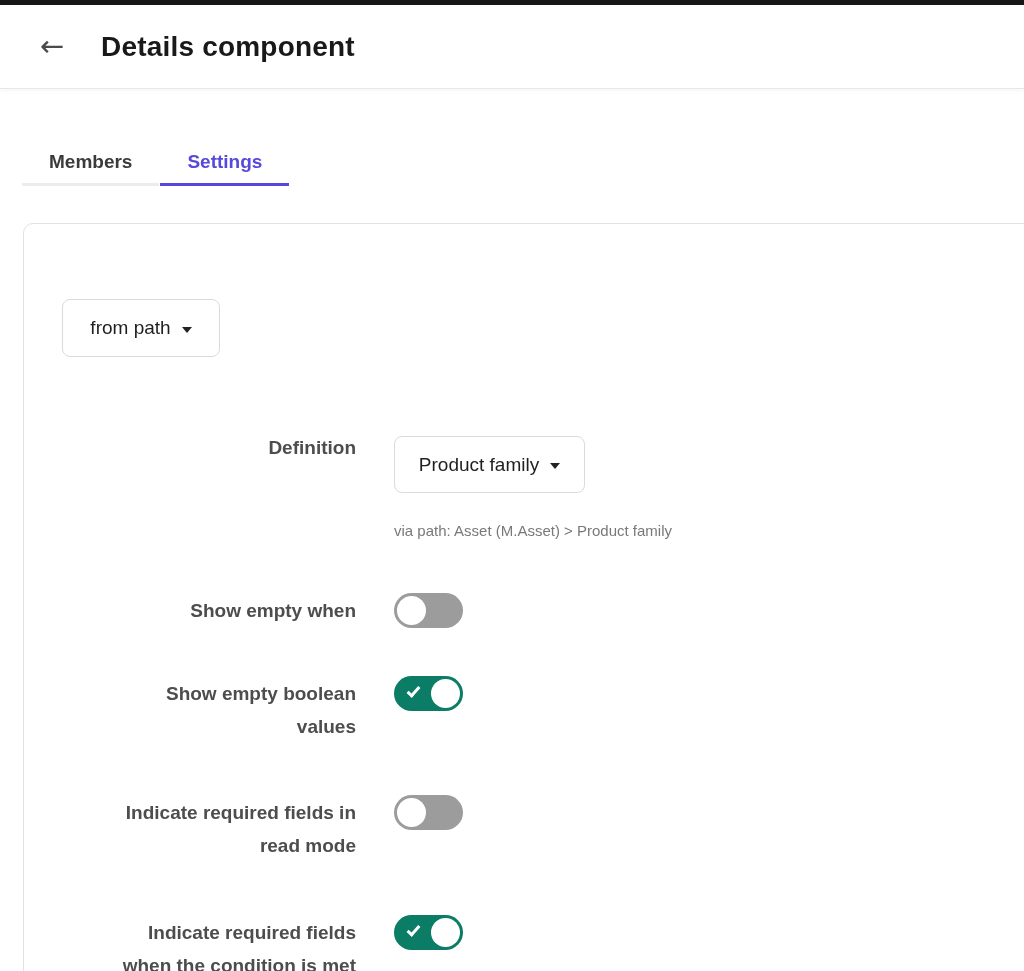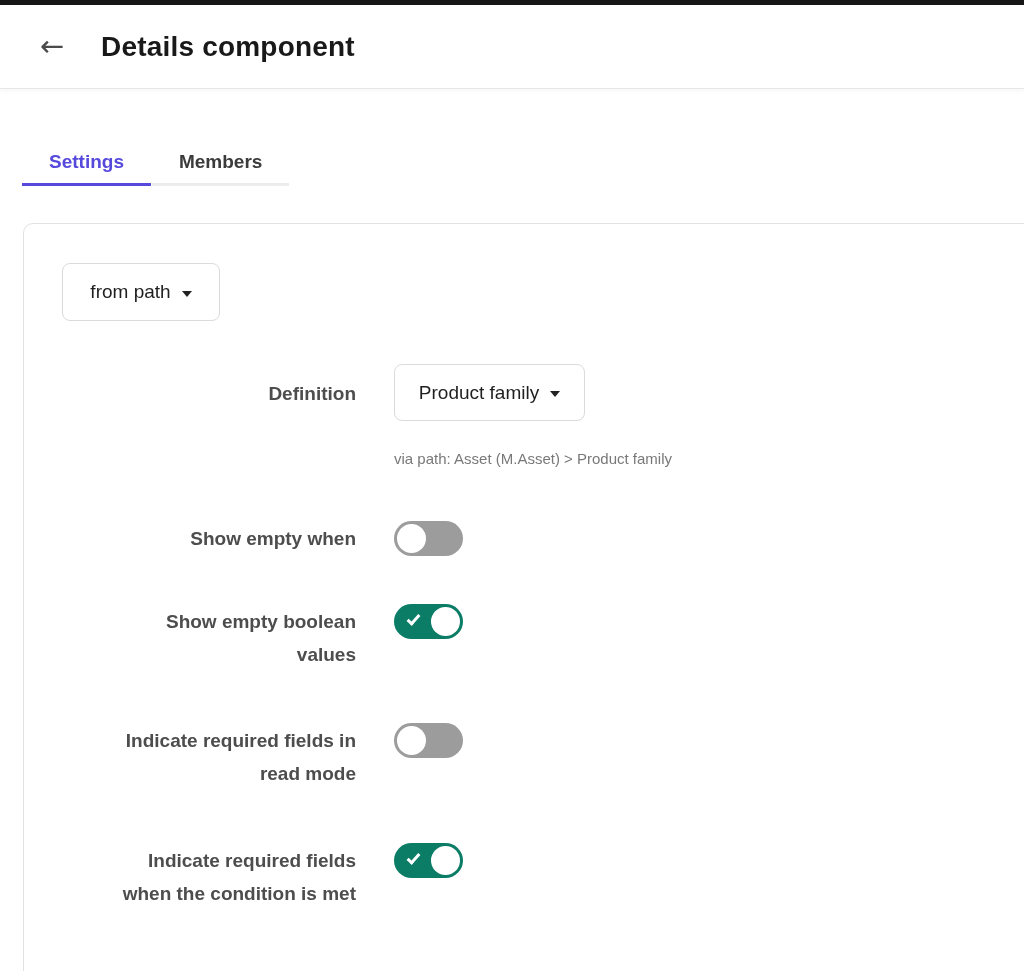--- a/index.html
+++ b/index.html
@@ -43,21 +43,21 @@
   .row.center{align-items:center;}
   .flabel{width:235px;margin-left:97px;text-align:right;font-size:19px;font-weight:700;
     color:#4d4d4d;line-height:33px;padding-top:1px;}
   .control{margin-left:38px;display:flex;align-items:center;}
   .mt43{margin-top:43px;} .mt27{margin-top:27px;} .mt52{margin-top:52px;}
   .mt48{margin-top:48px;} .mt53{margin-top:53px;}
 
   
   .dropdown{height:58px;background:#fff;border:1px solid #dbdbdb;border-radius:8px;
     display:inline-flex;align-items:center;justify-content:center;cursor:pointer;
-    font-family:inherit;font-size:19px;color:#1f1f1f;padding:0 22px;}
+    font-family:inherit;font-size:19px;color:#1f1f1f;padding:0 22px;margin-top:36px;}
   .dropdown.src{width:158px;}
   .dropdown.def{width:191px;height:57px;}
   .caret{width:0;height:0;border-left:5px solid transparent;border-right:5px solid transparent;
     border-top:6px solid #222;margin-left:11px;margin-top:3px;}
 
   
   .radio-group{display:flex;align-items:center;margin-left:88px;}
   .radio-opt{display:flex;align-items:center;cursor:pointer;}
   .radio-opt + .radio-opt{margin-left:72px;}
   .radio{width:27px;height:27px;border-radius:50%;border:3.5px solid var(--accent);
@@ -86,22 +86,22 @@
 <div class="topbar"></div>
 
 <header class="header">
   <button class="back-btn">
     <span class="back-icon"></span>
   </button>
   <h1 class="page-title">Details component</h1>
 </header>
 
 <nav class="tabs">
+  <button class="tab">Members</button>
   <button class="tab active">Settings</button>
-  <button class="tab">Members</button>
 </nav>
 
 <section class="card">
 
   <div class="row center">
     <div class="control">
       <button class="dropdown src">
         <span>from path</span>
         <span class="caret"></span>
       </button>

